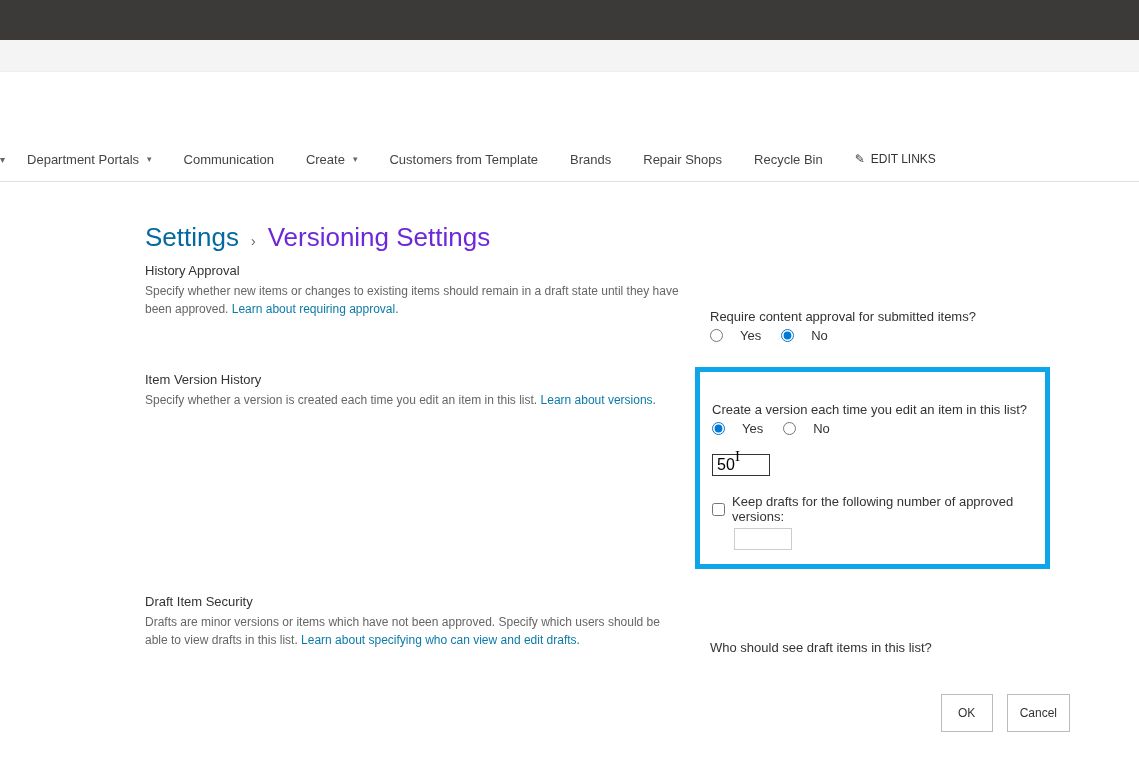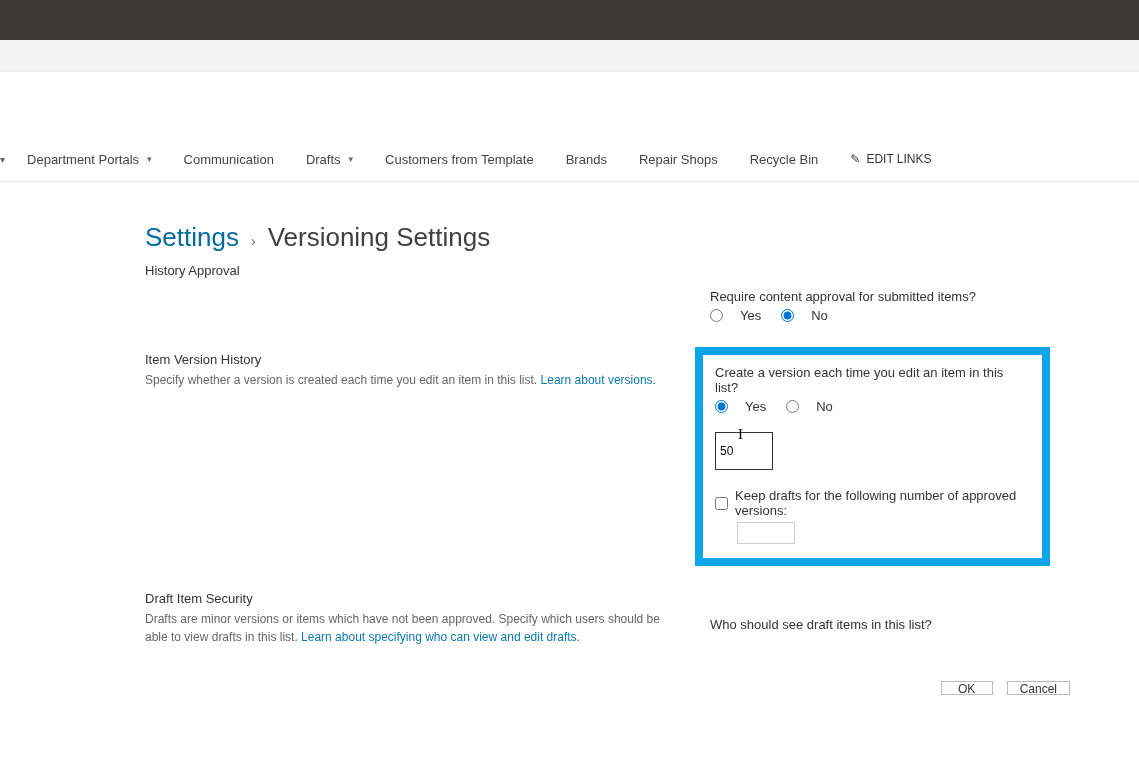--- a/index.html
+++ b/index.html
@@ -75,21 +75,21 @@
     color: #0369a1;
     text-align: center;
   }
   .breadcrumb .sep {
     font-size: 14px;
     color: #666;
   }
   .breadcrumb .title {
     font-size: 26px;
     font-weight: 300;
-    color: #404040;
+    color: #6d28d9;
   }
 
   .section {
     display: flex;
     margin-bottom: 25px;
   }
   .left-col {
     width: 565px;
     padding-right: 30px;
   }
@@ -109,20 +109,21 @@
   }
   .link {
     color: #0c7aa8;
     cursor: pointer;
   }
 
   .q-label {
     font-size: 13px;
     color: #333;
     margin-bottom: 4px;
+    margin-top: 20px;
   }
   .radio-row {
     display: flex;
     align-items: center;
     gap: 20px;
     margin-bottom: 4px;
   }
   .radio-row label {
     display: flex;
     align-items: center;
@@ -139,31 +140,31 @@
   input[type=radio]:disabled {
     accent-color: #aaa;
   }
   input[type=checkbox] {
     width: 13px; height: 13px;
     margin: 0;
     accent-color: #0078d4;
   }
 
   .highlight-box {
-    border: 8px solid #0ea5e9;
+    border: 5px solid #0ea5e9;
     padding: 10px 12px 14px 12px;
     margin-left: -15px;
     margin-top: -5px;
   }
   .field-block { margin-top: 18px; }
   .text-input {
     width: 58px;
-    height: 38px;
+    height: 22px;
     border: 1px solid #333;
-    font-size: 12px;
+    font-size: 16px;
     padding: 1px 4px;
   }
   .text-input-dis {
     width: 58px;
     height: 22px;
     border: 1px solid #ccc;
     background: #fff;
   }
   .cursor-text {
     position: relative;
@@ -206,21 +207,21 @@
 
   .buttons {
     display: flex;
     justify-content: flex-end;
     gap: 14px;
     margin-top: 35px;
     padding-right: 10px;
   }
   .btn {
     min-width: 52px;
-    height: 14px;
+    height: 38px;
     border: 1px solid #bbb;
     background: #fff;
     font-size: 12px;
     color: #333;
     cursor: pointer;
     padding: 0 12px;
   }
 </style>
 </head>
 <body>
@@ -232,21 +233,21 @@
   <span class="chev-left">▾</span>
 
   <div class="nav-item">
     <span>Department Portals</span>
     <span class="dd">▾</span>
   </div>
   <div class="nav-item">
     <span>Communication</span>
   </div>
   <div class="nav-item">
-    <span>Drafts</span>
+    <span>Create</span>
     <span class="dd">▾</span>
   </div>
   <div class="nav-item">
     <span>Customers from Template</span>
   </div>
   <div class="nav-item">
     <span>Brands</span>
   </div>
   <div class="nav-item">
     <span>Repair Shops</span>
@@ -264,20 +265,23 @@
 
   <div class="breadcrumb">
     <span class="crumb">Settings</span>
     <span class="sep">›</span>
     <span class="title">Versioning Settings</span>
   </div>
 
   <div class="section">
     <div class="left-col">
       <h3 class="sec-heading">History Approval</h3>
+      <div class="sec-desc">
+        <span>Specify whether new items or changes to existing items should remain in a draft state until they have been approved.  </span><span class="link">Learn about requiring approval.</span>
+      </div>
     </div>
     <div class="right-col" style="padding-top:26px;">
       <div class="q-label">Require content approval for submitted items?</div>
       <div class="radio-row">
         <label>
           <input type="radio" name="approval" style="">
           <span>Yes</span>
         </label>
         <label>
           <input type="radio" name="approval" checked="" style="">

